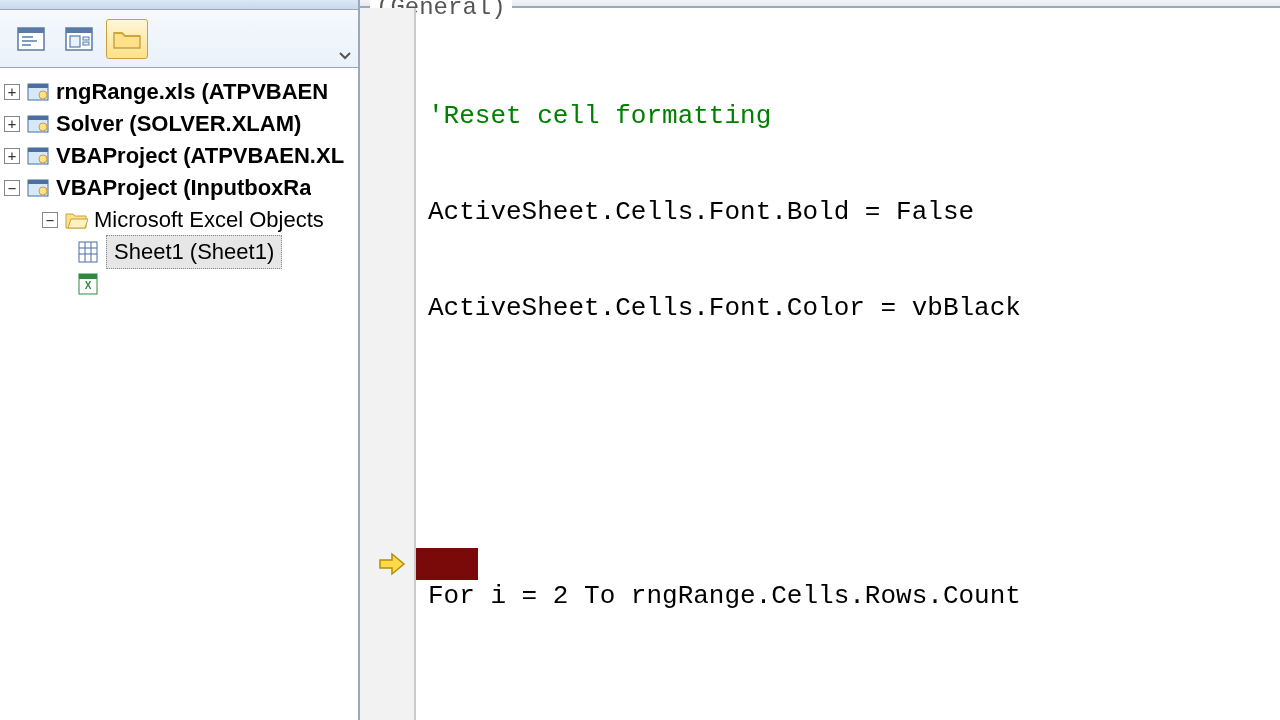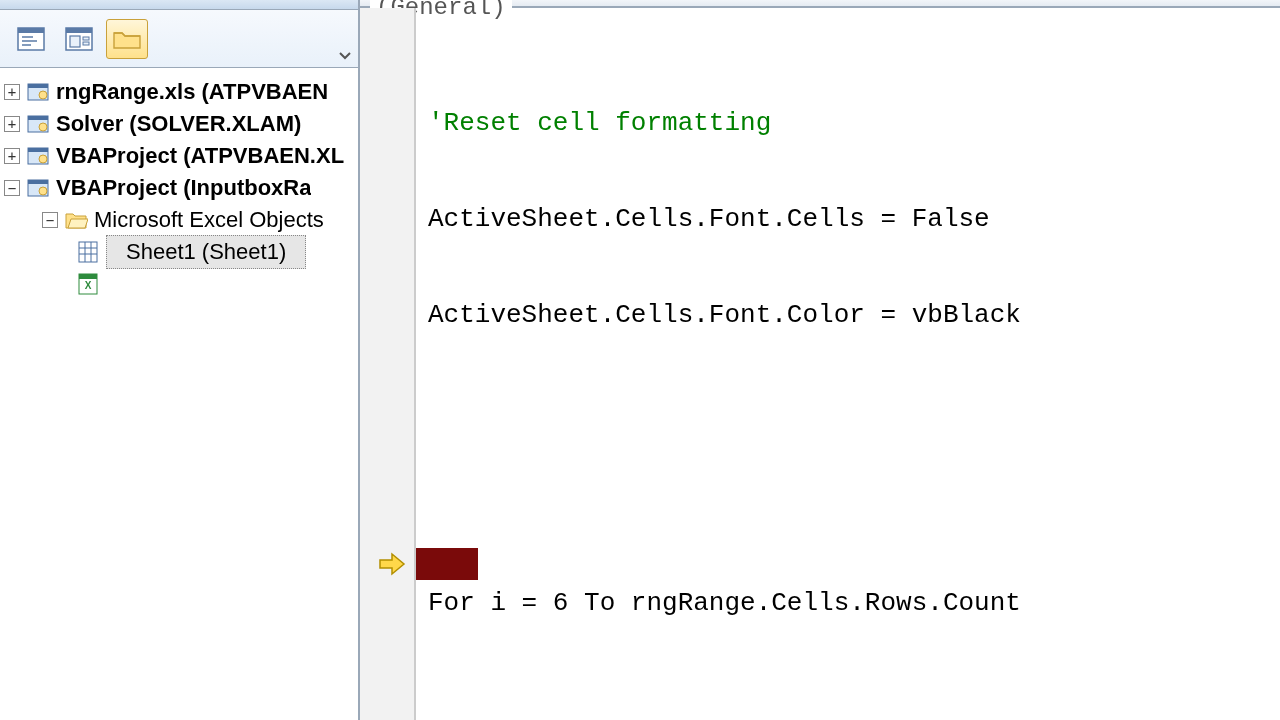--- a/index.html
+++ b/index.html
@@ -98,21 +98,21 @@
   .proj-icon, .folder-icon, .sheet-icon, .wb-icon {
     width: 24px; height: 24px; margin-right: 6px; flex: 0 0 auto;
   }
   .bold { font-weight: 700; }
   .indent1 { padding-left: 38px; }
   .indent2 { padding-left: 72px; }
   .tree-label { white-space: nowrap; overflow: hidden; }
   .selected .tree-label {
     background: #e6e6e6;
     border: 1px dotted #888;
-    padding: 0 19px;
+    padding: 0 7px;
   }
 
   
   .right-pane {
     flex: 1;
     height: 100%;
     position: relative;
     background: #fff;
     overflow: hidden;
   }
@@ -144,21 +144,21 @@
     position: absolute;
     left: 56px;
     right: 0;
     top: 8px;
     bottom: 0;
     font-family: Courier New, monospace;
     font-size: 26px;
     line-height: 32px;
     white-space: pre;
     overflow: hidden;
-    padding-top: 35px;
+    padding-top: 28px;
   }
   .code-line {
     height: 32px;
     padding-left: 12px;
     display: flex;
     align-items: center;
   }
   .comment { color: #008000; }
   .bp-block {
     position: absolute;
@@ -284,25 +284,25 @@
     <div class="code-dropdown">(General)</div>
     <div class="margin-bar"></div>
 
     <div class="bp-block" style="top:548px"></div>
     <svg class="exec-arrow" style="top:550px" viewBox="0 0 28 28">
       <path d="M2 10 h12 v-6 l12 10 -12 10 v-6 h-12 z" fill="#ffd84a" stroke="#b38f00" stroke-width="1.5"></path>
     </svg>
 
     <div class="code-area">
       <div class="code-line">    <span class="comment">'Reset cell formatting</span></div>
-      <div class="code-line">    <span>ActiveSheet.Cells.Font.Cells = False</span></div>
+      <div class="code-line">    <span>ActiveSheet.Cells.Font.Bold = False</span></div>
       <div class="code-line">    <span>ActiveSheet.Cells.Font.Color = vbBlack</span></div>
       <div class="code-line"><span></span></div>
       <div class="code-line"><span></span></div>
-      <div class="code-line">    <span>For i = 6 To rngRange.Cells.Rows.Count</span></div>
+      <div class="code-line">    <span>For i = 2 To rngRange.Cells.Rows.Count</span></div>
       
       
       
       
       
       
       
       
       
       

